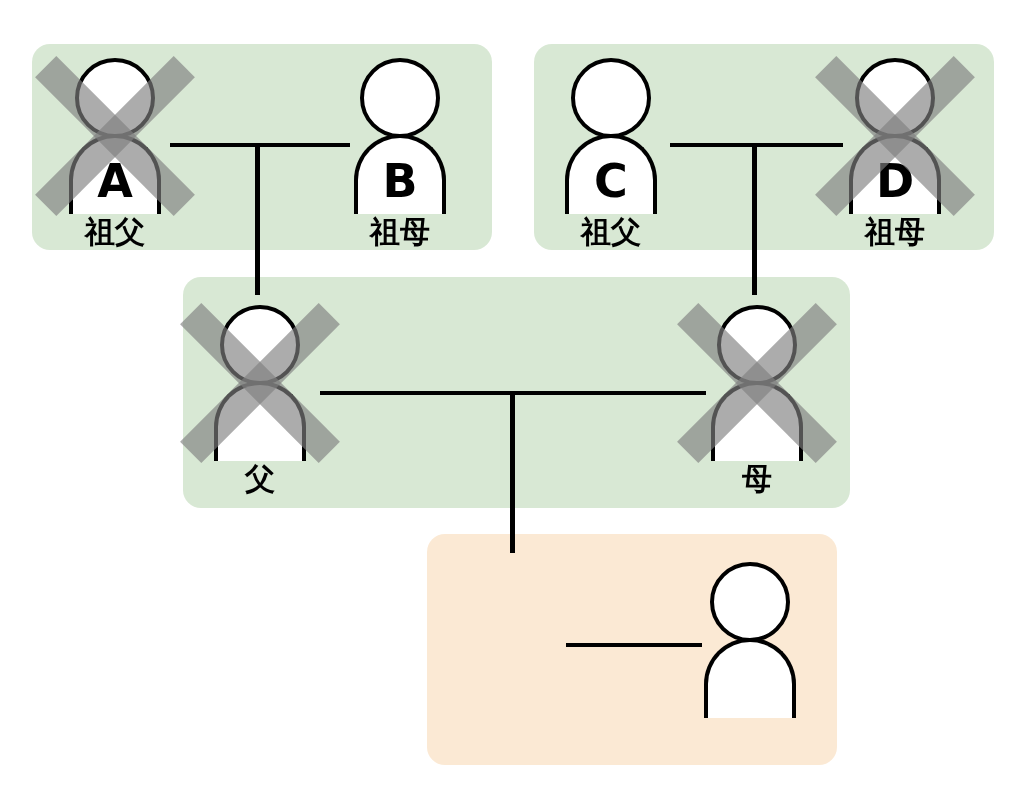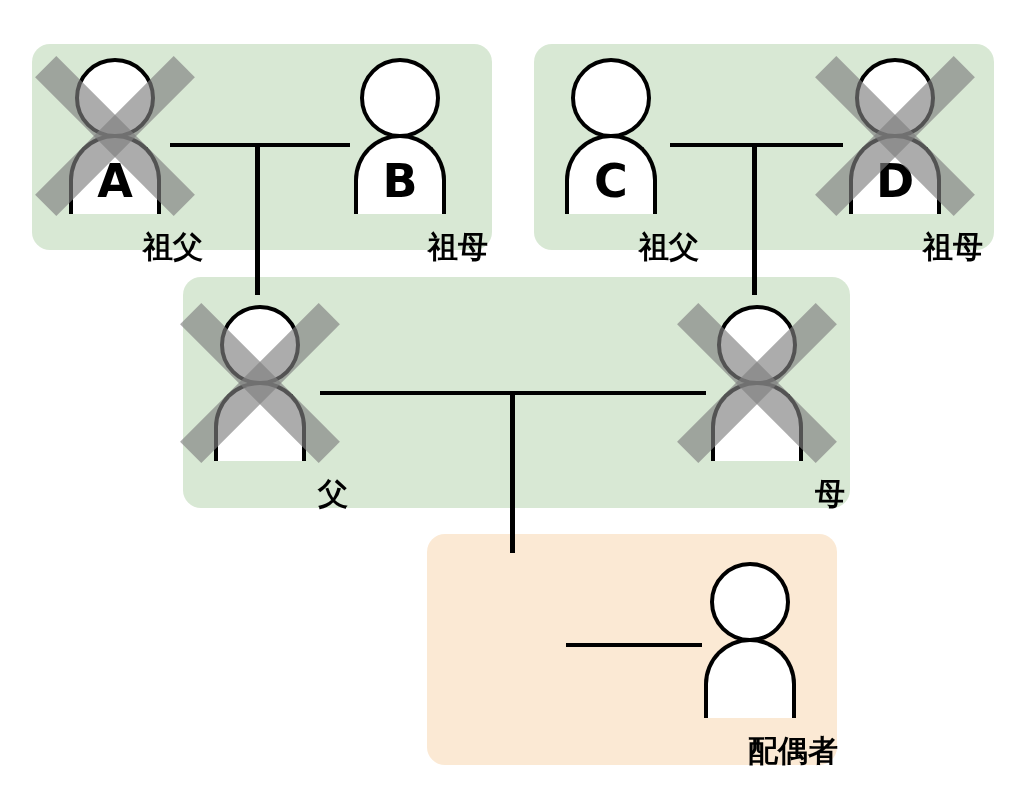--- a/index.html
+++ b/index.html
@@ -29,22 +29,22 @@
   .person .body{
     position:absolute;left:2px;top:76px;width:92px;height:80px;box-sizing:border-box;
     background:var(--person-fill);border:4px solid var(--person-stroke);border-bottom:none;
     border-radius:46px 46px 0 0;z-index:1;
   }
   .person .letter{
     position:absolute;left:0;right:0;top:100px;text-align:center;z-index:3;
     font-size:46px;font-weight:bold;color:#000;line-height:1;
   }
   .person .plabel{
-    position:absolute;left:-40px;width:176px;top:157px;text-align:right;z-index:3;
-    font-size:30px;font-weight:bold;color:#000;line-height:1.1;white-space:nowrap;margin-top:15px;
+    position:absolute;left:-40px;width:176px;top:157px;text-align:center;z-index:3;
+    font-size:30px;font-weight:bold;color:#000;line-height:1.1;white-space:nowrap;
   }
   .xmark{position:absolute;left:48px;top:78px;width:0;height:0;z-index:4;}
   .xmark::before,.xmark::after{
     content:"";position:absolute;left:-98px;top:-15px;width:196px;height:30px;
     background:var(--x-gray);
   }
   .xmark::before{transform:rotate(45deg);}
   .xmark::after{transform:rotate(-45deg);}
 </style>
 </head>
@@ -109,16 +109,15 @@
     <div class="letter"></div>
     <div class="xmark"></div>
     <div class="plabel">母</div>
   </div>
 
 
   <div class="person" style="left:702px;top:562px;">
     <div class="body"></div>
     <div class="head"></div>
     <div class="letter"></div>
-    <div class="plabel">配偶者</div>
   </div>
 
 </div>
 
 </body></html>

